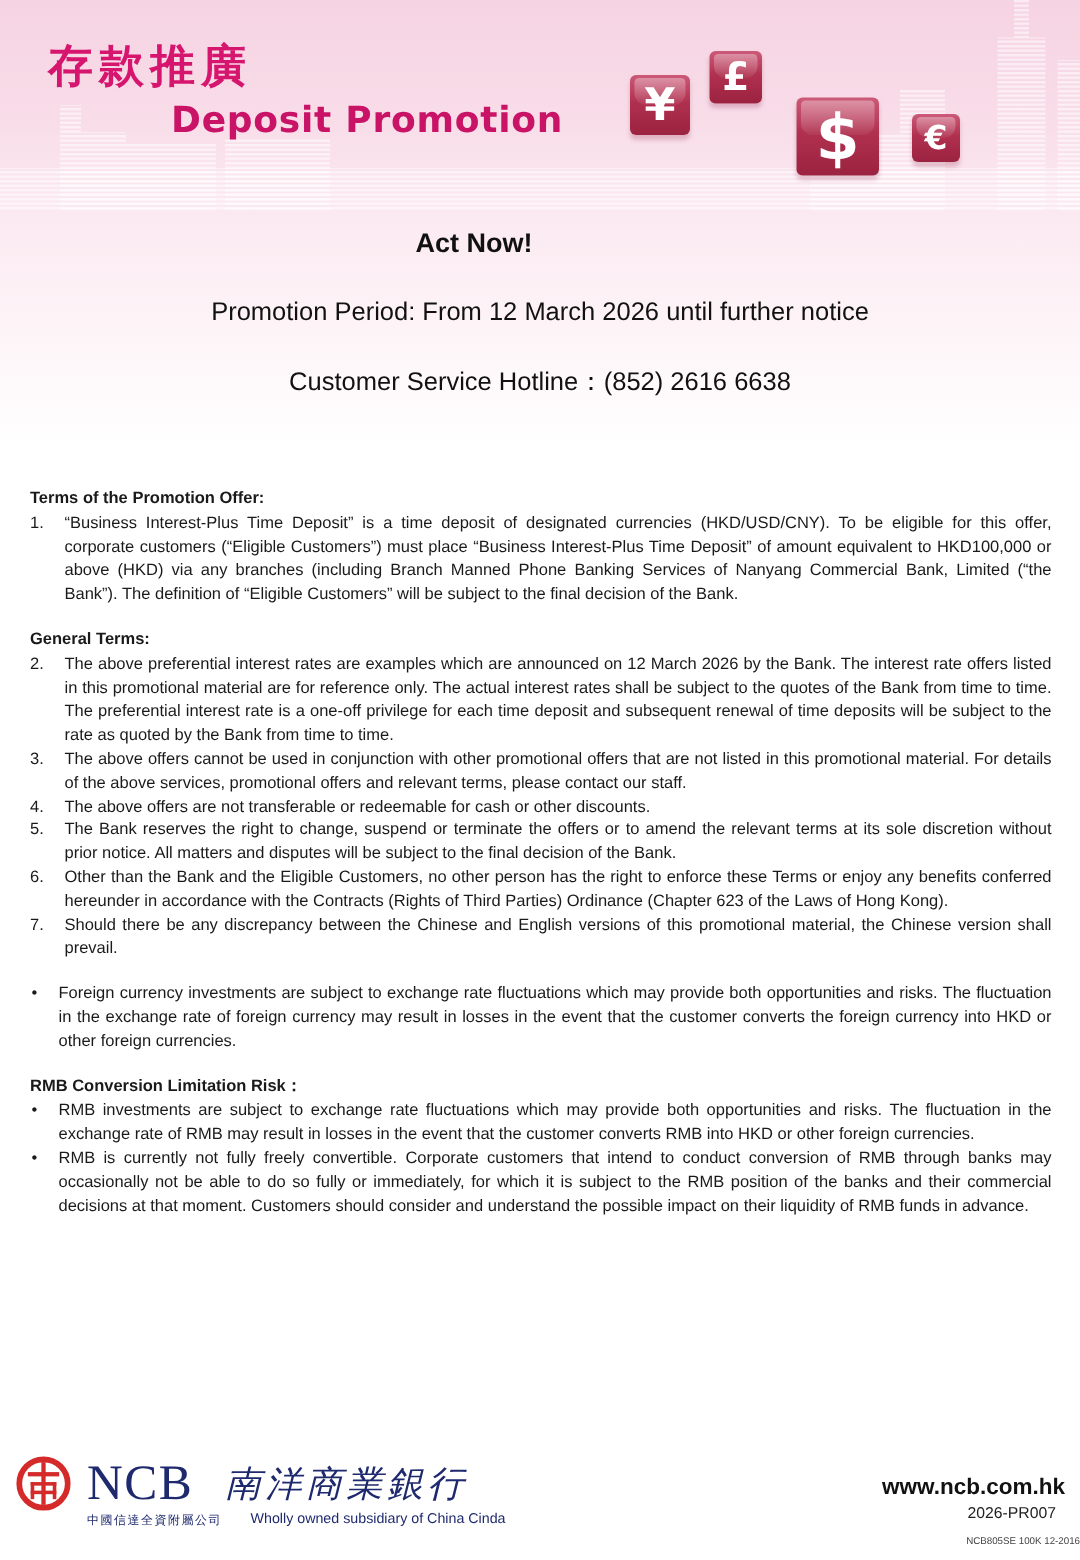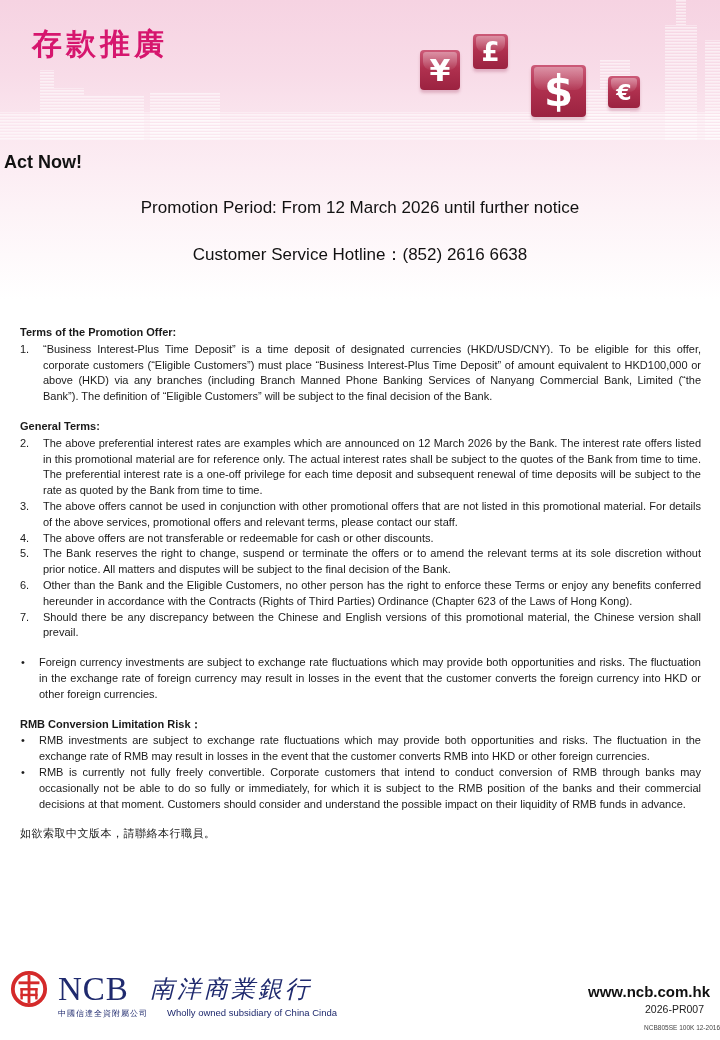--- a/index.html
+++ b/index.html
@@ -30,21 +30,21 @@
   .cur::after {
     content: ""; position: absolute; left: 3px; right: 3px; top: 2px; height: 45%;
     border-radius: 3px 3px 8px 8px; background: linear-gradient(180deg, rgba(255,255,255,0.35), rgba(255,255,255,0.05));
   }
   .cur-yen { left: 420px; top: 50px; width: 40px; height: 40px; font-size: 30px; }
   .cur-pound { left: 473px; top: 34px; width: 35px; height: 35px; font-size: 26px; }
   .cur-dollar { left: 531px; top: 65px; width: 55px; height: 52px; font-size: 42px; }
   .cur-euro { left: 608px; top: 76px; width: 32px; height: 32px; font-size: 22px; }
 
   .act-now {
-    position: absolute; left: 4px; width: 600px; top: 152px; 
+    position: absolute; left: 16px; width: 600px; top: 152px; text-align: center;
     font-size: 18px; font-weight: bold; color: #111;
   }
   .promo-period {
     position: absolute; left: 0; width: 720px; top: 198px; text-align: center;
     font-size: 17px; color: #111;
   }
   .hotline {
     position: absolute; left: 0; width: 720px; top: 243px; text-align: center;
     font-size: 17px; color: #111;
   }
@@ -110,20 +110,21 @@
       <rect x="540" y="90" width="60" height="50"></rect>
       <rect x="600" y="60" width="30" height="80"></rect>
       <rect x="665" y="25" width="32" height="115"></rect>
       <rect x="676" y="0" width="10" height="25"></rect>
       <rect x="705" y="40" width="15" height="100"></rect>
       <rect x="0" y="112" width="720" height="28"></rect>
     </g>
   </svg>
 
   <div class="title-zh">存款推廣</div>
+  <div class="title-en">Deposit Promotion</div>
 
   <div class="cur cur-yen">¥</div>
   <div class="cur cur-pound">£</div>
   <div class="cur cur-dollar">$</div>
   <div class="cur cur-euro">€</div>
 </div>
 
 <div class="act-now">Act Now!</div>
 <div class="promo-period">Promotion Period: From 12 March 2026 until further notice</div>
 <div class="hotline">Customer Service Hotline：(852) 2616 6638</div>
@@ -178,21 +179,20 @@
       <span class="bul">•</span>
       <span class="txt">RMB investments are subject to exchange rate fluctuations which may provide both opportunities and risks. The fluctuation in the exchange rate of RMB may result in losses in the event that the customer converts RMB into HKD or other foreign currencies.</span>
     </div>
     <div class="item">
       <span class="bul">•</span>
       <span class="txt">RMB is currently not fully freely convertible. Corporate customers that intend to conduct conversion of RMB through banks may occasionally not be able to do so fully or immediately, for which it is subject to the RMB position of the banks and their commercial decisions at that moment. Customers should consider and understand the possible impact on their liquidity of RMB funds in advance.</span>
     </div>
   </div>
 
   <div class="closing">
-    <div class="zh">如欲索取中文版本，請聯絡本行職員。</div>
   </div>
 </div>
 
 <div class="footer-logo">
   <svg class="ncb-emblem" viewBox="0 0 40 40">
     <circle cx="20" cy="20" r="17" fill="none" stroke="#d42a2a" stroke-width="4"></circle>
     <rect x="9" y="12" width="22" height="3" fill="#d42a2a"></rect>
     <rect x="18.5" y="5" width="3" height="30" fill="#d42a2a"></rect>
     <rect x="11" y="19" width="18" height="2.5" fill="#d42a2a"></rect>
     <rect x="11" y="25" width="18" height="2.5" fill="#d42a2a"></rect>

